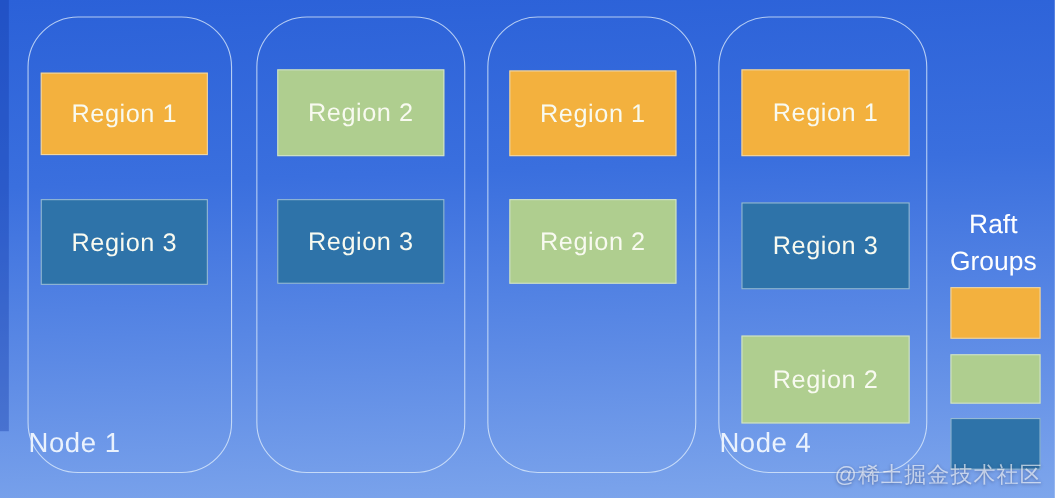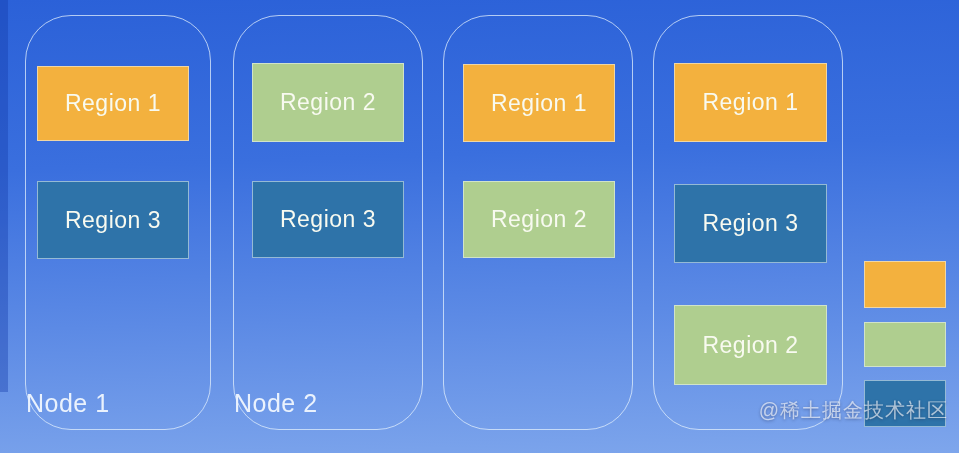--- a/index.html
+++ b/index.html
@@ -75,21 +75,21 @@
     width: 82px;
     border: 1px solid rgba(235, 244, 250, 0.55);
   }
   .swatch-1 { top: 261px; height: 47px; }
   .swatch-2 { top: 322px; height: 45px; }
   .swatch-3 { top: 380px; height: 47px; }
 
   .watermark {
     position: absolute;
     right: 11px;
-    bottom: 29px;
+    bottom: 8px;
     font-size: 20px;
     letter-spacing: 1px;
     color: rgba(255, 255, 255, 0.62);
     text-shadow: 0 1px 3px rgba(30, 40, 80, 0.45);
   }
 </style>
 </head>
 <body>
 
 <div class="canvas">
@@ -97,32 +97,33 @@
 
   <div class="node node-1">
     <div class="region" style="left: 11px; top: 50px; width: 152px; height: 75px; background: rgb(243, 177, 62);">Region 1</div>
     <div class="region" style="left: 11px; top: 165px; width: 152px; height: 78px; background: rgb(46, 115, 169);">Region 3</div>
     <div class="node-label">Node 1</div>
   </div>
 
   <div class="node node-2">
     <div class="region" style="left: 18px; top: 47px; width: 152px; height: 79px; background: rgb(175, 206, 143);">Region 2</div>
     <div class="region" style="left: 18px; top: 165px; width: 152px; height: 77px; background: rgb(46, 115, 169);">Region 3</div>
-    <div class="node-label">Node 2</div>
   </div>
 
   <div class="node node-3">
     <div class="region" style="left: 19px; top: 48px; width: 152px; height: 78px; background: rgb(243, 177, 62);">Region 1</div>
     <div class="region" style="left: 19px; top: 165px; width: 152px; height: 77px; background: rgb(175, 206, 143);">Region 2</div>
   </div>
 
   <div class="node node-4">
     <div class="region" style="left: 20px; top: 47px; width: 153px; height: 79px; background: rgb(243, 177, 62);">Region 1</div>
     <div class="region" style="left: 20px; top: 168px; width: 153px; height: 79px; background: rgb(46, 115, 169);">Region 3</div>
     <div class="region" style="left: 20px; top: 289px; width: 153px; height: 80px; background: rgb(175, 206, 143);">Region 2</div>
+    <div class="node-label">Node 4</div>
   </div>
 
+  <div class="legend-title">Raft Groups</div>
   <div class="swatch swatch-1" style="background: rgb(243, 177, 62);"></div>
   <div class="swatch swatch-2" style="background: rgb(175, 206, 143);"></div>
   <div class="swatch swatch-3" style="background: rgb(46, 115, 169);"></div>
 
   <div class="watermark">@稀土掘金技术社区</div>
 </div>
 
 </body></html>

